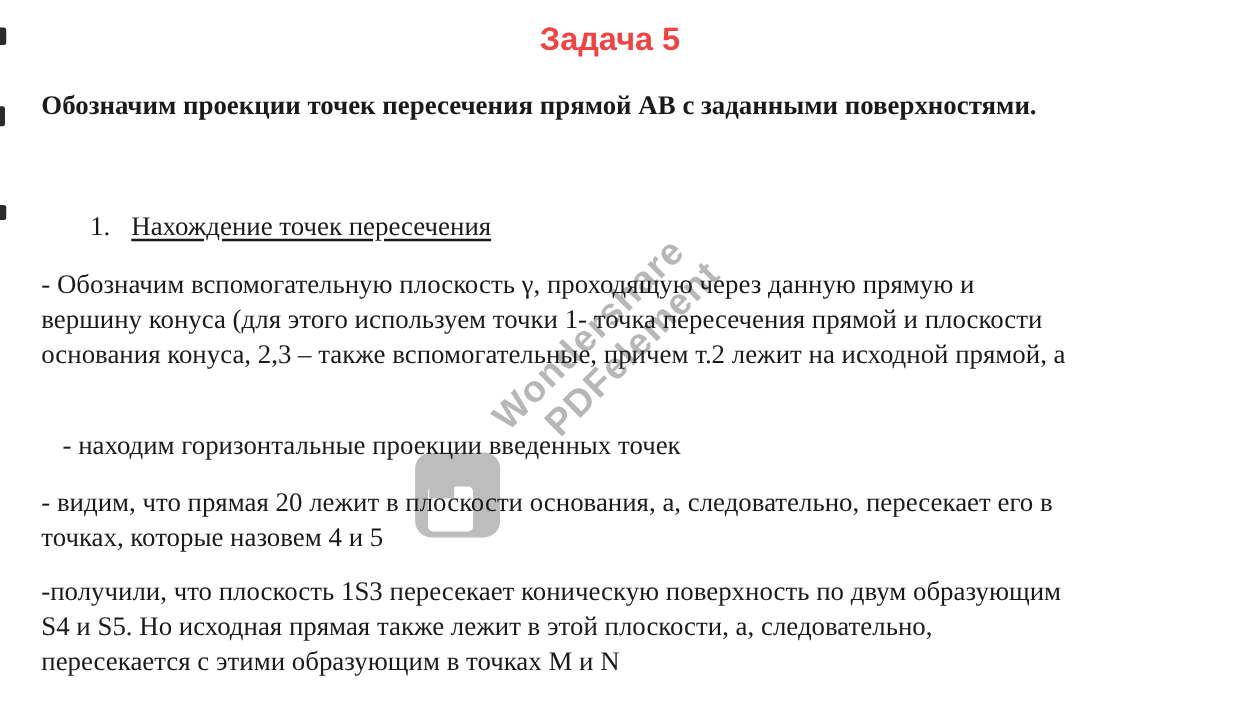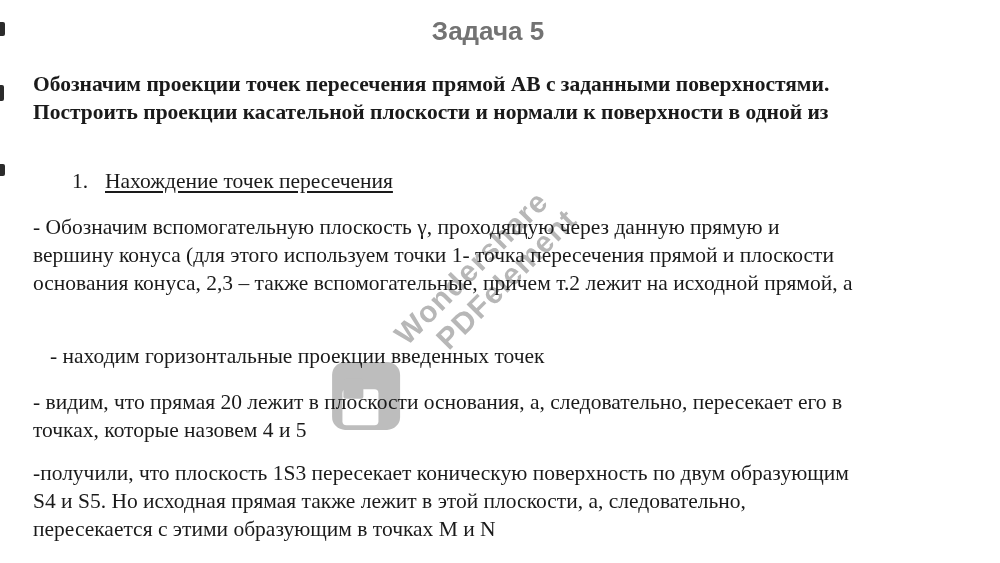--- a/index.html
+++ b/index.html
@@ -55,21 +55,21 @@
   .doc-title {
     position: absolute;
     top: 16px;
     left: 0;
     width: 976px;
     text-align: center;
     font-family: "Liberation Sans", sans-serif;
     font-weight: 700;
     font-size: 26px;
     line-height: 30px;
-    color: #737373;
+    color: #ef4444;
     white-space: nowrap;
   }
 
   .text-line {
     white-space: nowrap;
     line-height: 28px;
     font-size: 21.5px;
   }
 
   .intro-block {
@@ -138,21 +138,20 @@
   <div class="scan-artifact spk-1"></div>
   <div class="scan-artifact spk-2"></div>
   <div class="scan-artifact spk-3"></div>
 
   <div class="doc-layer">
 
     <div class="doc-title">Задача 5</div>
 
     <div class="intro-block">
       <div class="text-line">Обозначим проекции точек пересечения прямой АВ с заданными поверхностями.</div>
-      <div class="text-line">Построить проекции касательной плоскости и нормали к поверхности в одной из</div>
     </div>
 
     <div class="list-heading">
       <span class="list-number">1.</span>
       <span class="list-label">Нахождение точек пересечения</span>
     </div>
 
     <div class="para para-1">
       <div class="text-line">- Обозначим вспомогательную плоскость γ, проходящую через данную прямую и</div>
       <div class="text-line">вершину конуса (для этого используем точки 1- точка пересечения прямой и плоскости</div>

